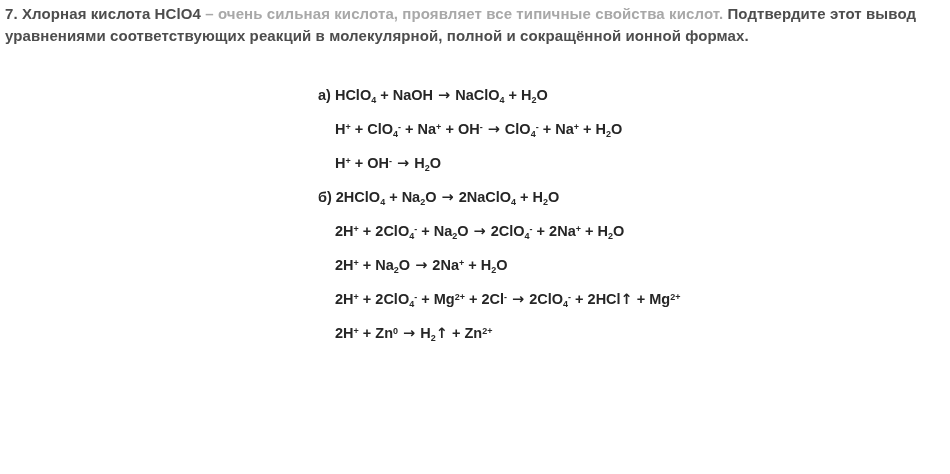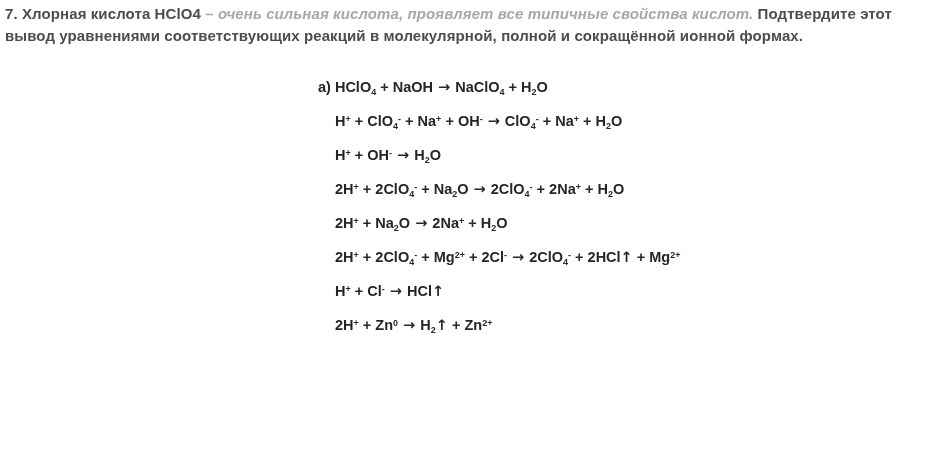--- a/index.html
+++ b/index.html
@@ -18,24 +18,23 @@
   .task {
     margin: 3px 5px 0 5px;
     font-size: 15px;
     font-weight: bold;
     line-height: 22px;
     color: #4d4d4d;
     letter-spacing: 0.1px;
   }
   .task .faded {
     color: #a8a8a8;
-    font-style: italic;
   }
   .equations {
-    margin-top: 30px;
+    margin-top: 38px;
     margin-left: 318px;
   }
   .eq-line {
     font-size: 14.5px;
     font-weight: bold;
     line-height: 21px;
     margin-bottom: 13px;
     color: #262626;
     white-space: nowrap;
   }
@@ -75,28 +74,28 @@
   <p class="task"><span>7. Хлорная кислота HClO4 </span><span class="faded">– очень сильная кислота, проявляет все типичные свойства кислот. </span><span>Подтвердите этот вывод уравнениями соответствующих реакций в молекулярной, полной и сокращённой ионной формах.</span></p>
 
   <div class="equations">
 
     <div class="eq-line ind0"><span class="eq-label">а)</span><span class="eq-text">HClO<sub>4</sub> + NaOH <span class="arrow">→</span> NaClO<sub>4</sub> + H<sub>2</sub>O</span></div>
 
     <div class="eq-line ind1"><span class="eq-text">H<sup>+</sup> + ClO<sub>4</sub><sup>-</sup> + Na<sup>+</sup> + OH<sup>-</sup> <span class="arrow">→</span> ClO<sub>4</sub><sup>-</sup> + Na<sup>+</sup> + H<sub>2</sub>O</span></div>
 
     <div class="eq-line ind1"><span class="eq-text">H<sup>+</sup> + OH<sup>-</sup> <span class="arrow">→</span> H<sub>2</sub>O</span></div>
 
+    <div class="eq-line ind0"><span class="eq-label">б)</span><span class="eq-text">2HClO<sub>4</sub> + Na<sub>2</sub>O <span class="arrow">→</span> 2NaClO<sub>4</sub>  + H<sub>2</sub>O</span></div>
 
     <div class="eq-line ind1"><span class="eq-text">2H<sup>+</sup> + 2ClO<sub>4</sub><sup>-</sup>  + Na<sub>2</sub>O <span class="arrow">→</span> 2ClO<sub>4</sub><sup>-</sup> + 2Na<sup>+</sup> + H<sub>2</sub>O</span></div>
 
     <div class="eq-line ind1"><span class="eq-text">2H<sup>+</sup> + Na<sub>2</sub>O <span class="arrow">→</span> 2Na<sup>+</sup>  + H<sub>2</sub>O</span></div>
 
 
     <div class="eq-line ind1"><span class="eq-text">2H<sup>+</sup> + 2ClO<sub>4</sub><sup>-</sup> + Mg<sup>2+</sup> + 2Cl<sup>-</sup> <span class="arrow">→</span> 2ClO<sub>4</sub><sup>-</sup> + 2HCl<span class="uparrow">↑</span> + Mg<sup>2+</sup></span></div>
 
-    <div class="eq-line ind1"><span class="eq-text">H<sup>+</sup> + Cl<sup>-</sup> <span class="arrow">→</span> HCl<span class="uparrow">↑</span></span></div>
 
 
 
     <div class="eq-line ind1"><span class="eq-text">2H<sup>+</sup> + Zn<sup>0</sup> <span class="arrow">→</span> H<sub>2</sub><span class="uparrow">↑</span> + Zn<sup>2+</sup></span></div>
 
   </div>
 </div>
 
 </body></html>

